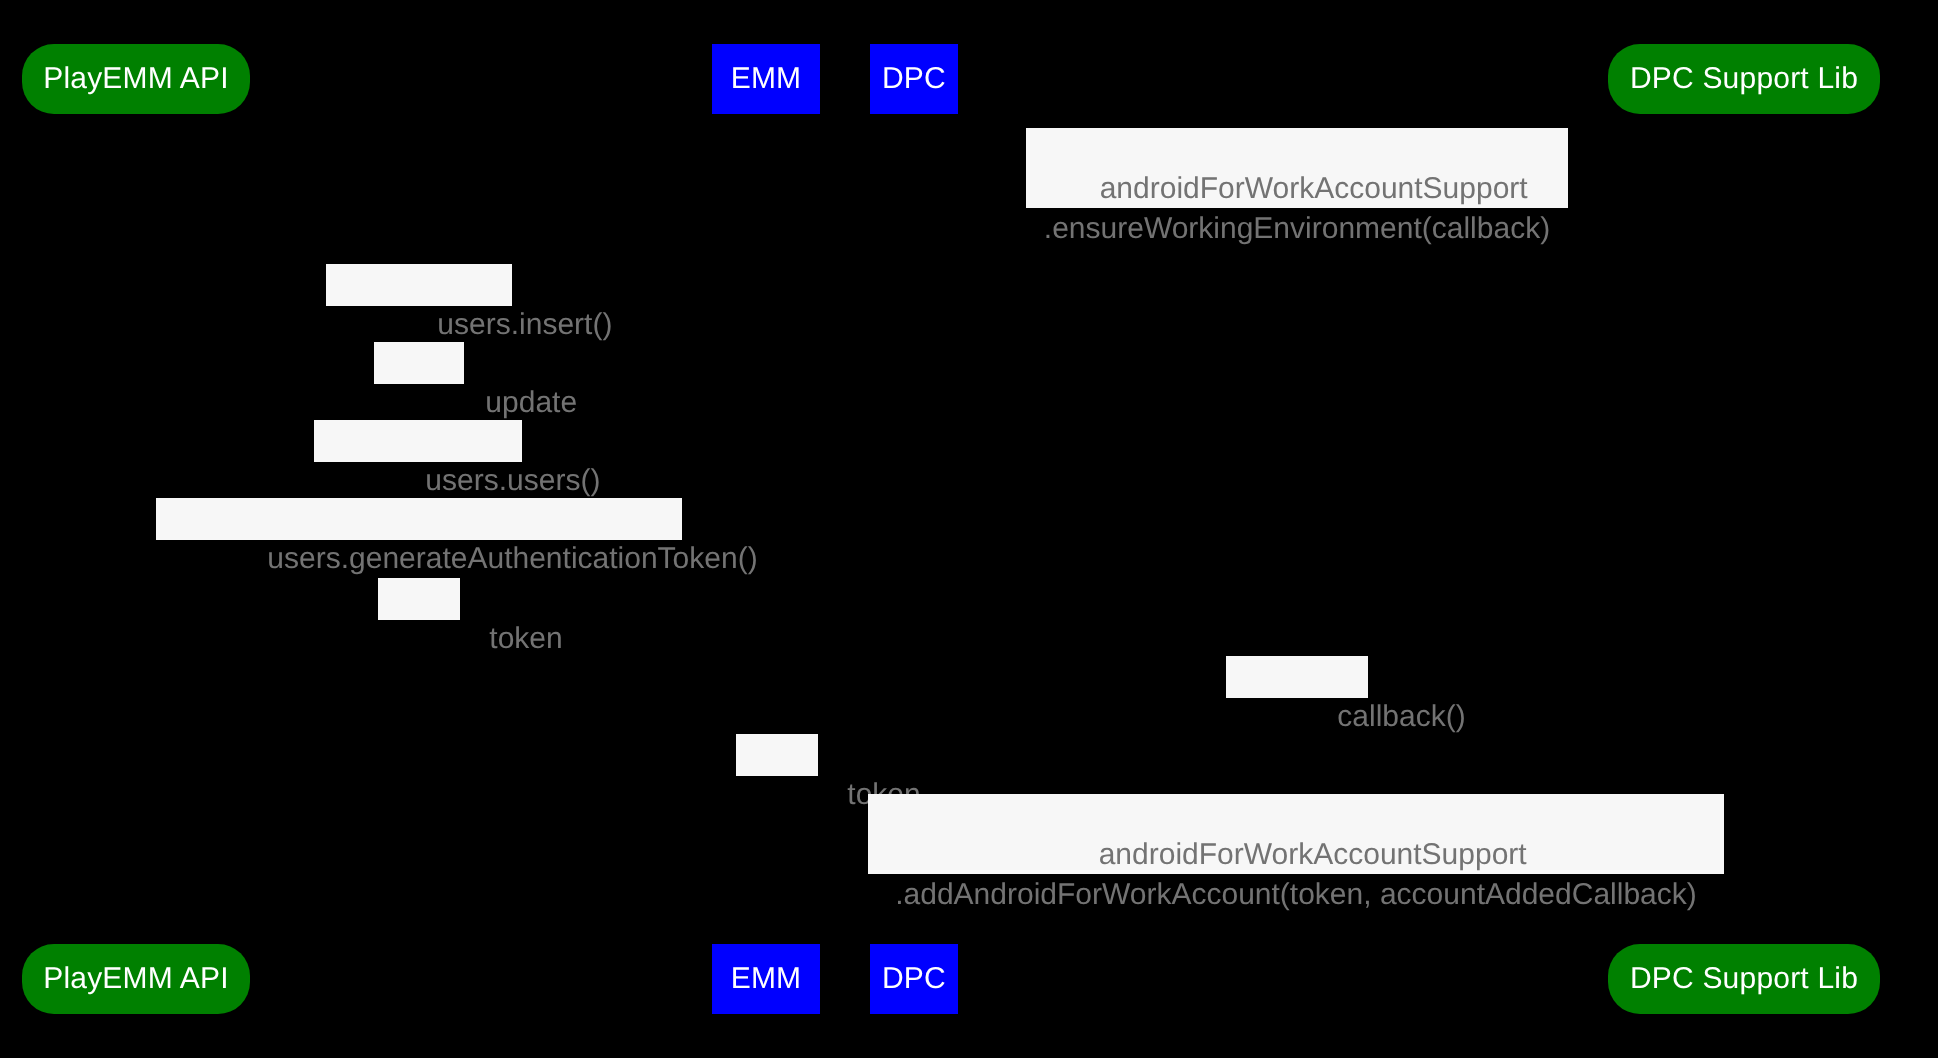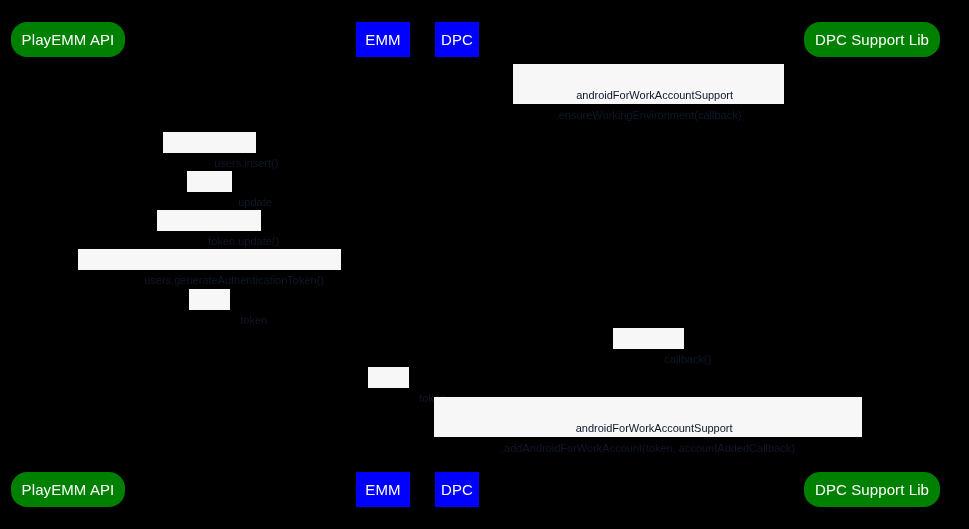--- a/index.html
+++ b/index.html
@@ -36,22 +36,22 @@
     position: absolute;
     width: 1px;
     background: #000000;
     top: 57px;
     height: 415px;
   }
 
   .msg-label {
     position: absolute;
     background: #f7f7f7;
-    color: #0f172a;
-    font-size: 11px;
+    color: #737373;
+    font-size: 15px;
     line-height: 20px;
     text-align: center;
     box-sizing: border-box;
     padding: 1px 2px 0 2px;
     white-space: pre;
   }
   .msg-label.one-line { height: 21px; padding-left: 39px; }
   .msg-label.two-line { height: 40px; padding-top: 1px; }
 
   .arrow {
@@ -100,21 +100,21 @@
 
   <div class="msg-label one-line" style="left:163px; top:132px; width:93px;">
     <span>users.insert()</span>
   </div>
 
   <div class="msg-label one-line" style="left:187px; top:171px; width:45px;">
     <span>update</span>
   </div>
 
   <div class="msg-label one-line" style="left:157px; top:210px; width:104px;">
-    <span>token.update()</span>
+    <span>users.users()</span>
   </div>
 
   <div class="msg-label one-line" style="left:78px; top:249px; width:263px;">
     <span>users.generateAuthenticationToken()</span>
   </div>
 
   <div class="msg-label one-line" style="left:189px; top:289px; width:41px;">
     <span>token</span>
   </div>
 

